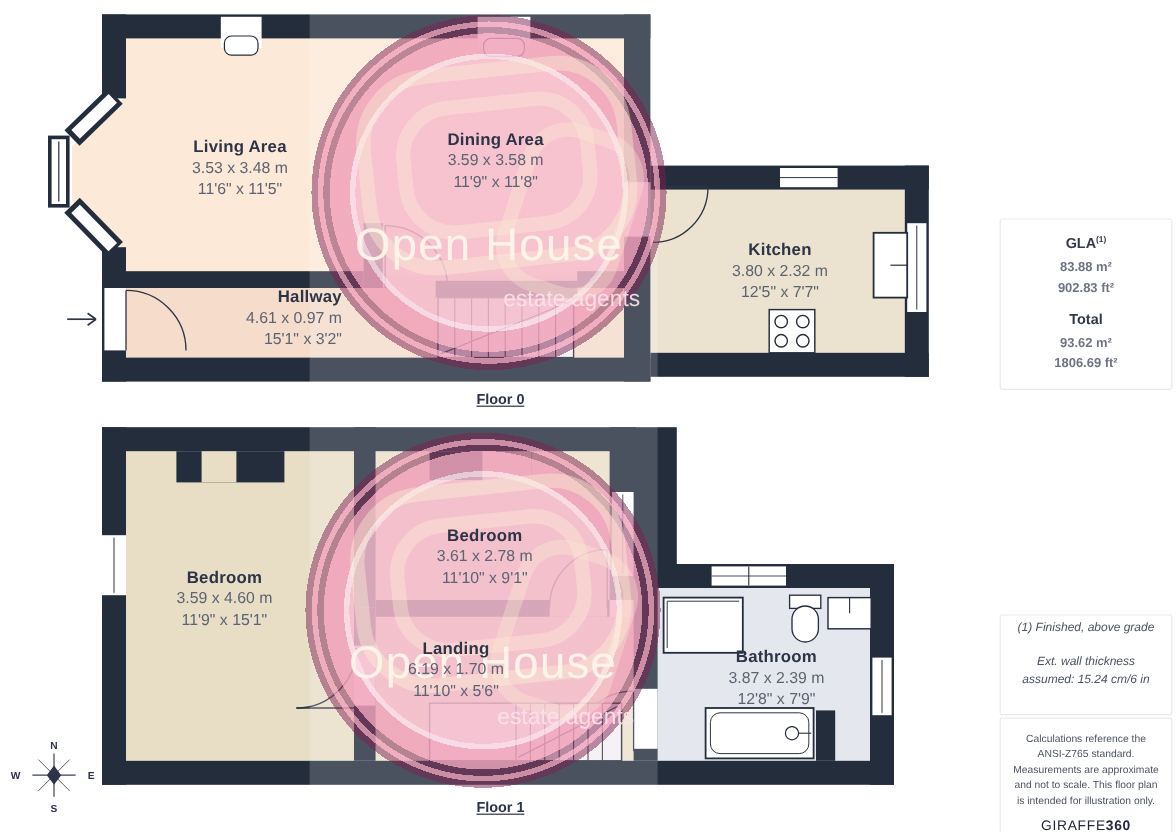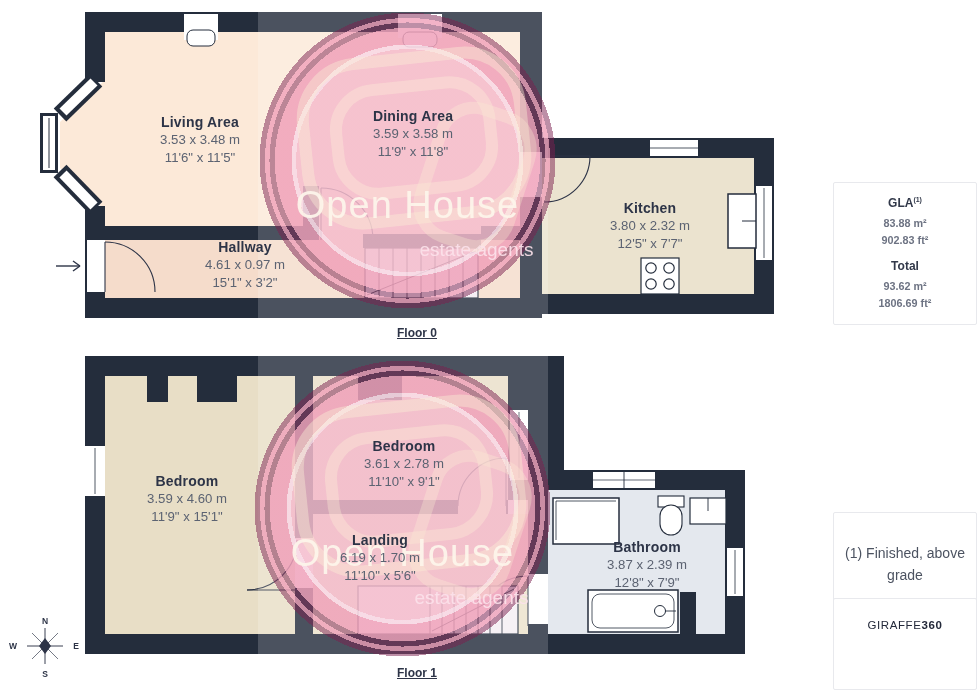--- a/index.html
+++ b/index.html
@@ -36,21 +36,21 @@
   .wm-line1{font-size:38px;font-weight:400;letter-spacing:1px;color:rgba(253,245,235,.93);}
   .wm-line2{font-size:19px;color:rgba(252,226,234,.92);width:252px;margin:12px auto;text-align:right;}
   
   .card{position:absolute;left:833px;width:144px;background:#fff;border:1px solid #e8e9ed;border-radius:2px;
         box-sizing:border-box;text-align:center;z-index:7;color:#4c5361;}
   .card-area{top:182px;min-height:128px;padding:13px 6px 12px;}
   .sb-strong{font-size:12px;font-weight:700;color:#32394a;margin-bottom:5px;}
   .sb-strong sup{font-size:7px;}
   .sb-val{font-size:10.8px;color:#6d7383;line-height:1.55;font-weight:bold;}
   .sb-gap{height:11px;}
-  .card-note{top:512px;min-height:84px;padding:30px 9px 10px;font-size:14px;line-height:1.55;}
+  .card-note{top:512px;min-height:84px;padding:3px 9px 10px;font-size:10px;line-height:1.55;font-style:italic;}
   .card-legal{top:598px;min-height:92px;padding:10px 9px 10px;font-size:8.6px;line-height:1.5;}
   .note-gap{height:12px;}
   .brand{margin-top:8px;font-size:11.5px;letter-spacing:.6px;color:#23293a;}
   .brand-bold{font-weight:700;}
   
   .cmp{position:absolute;transform:translate(-50%,-50%);font-size:8.5px;font-weight:700;color:#2d3447;z-index:6;}
 </style>
 </head>
 <body>
 
@@ -248,21 +248,21 @@
 <div class="room-label" style="left:413px;top:134px;">
   <div class="room-name">Dining Area</div>
   <div class="room-dims">3.59 x 3.58 m</div>
   <div class="room-dims">11'9" x 11'8"</div>
 </div>
 <div class="room-label" style="left:650px;top:226px;">
   <div class="room-name">Kitchen</div>
   <div class="room-dims">3.80 x 2.32 m</div>
   <div class="room-dims">12'5" x 7'7"</div>
 </div>
-<div class="room-label" style="left:245px;top:265px;">
+<div class="room-label" style="left:245px;top:265px;text-align:right;">
   <div class="room-name">Hallway</div>
   <div class="room-dims">4.61 x 0.97 m</div>
   <div class="room-dims">15'1" x 3'2"</div>
 </div>
 <div class="floor-label" style="left:417px;top:326px;">Floor 0</div>
 
 <div class="room-label" style="left:187px;top:499px;">
   <div class="room-name">Bedroom</div>
   <div class="room-dims">3.59 x 4.60 m</div>
   <div class="room-dims">11'9" x 15'1"</div>
@@ -295,19 +295,21 @@
   <div class="sb-val">902.83 ft²</div>
   <div class="sb-gap"></div>
   <div class="sb-strong">Total</div>
   <div class="sb-val">93.62 m²</div>
   <div class="sb-val">1806.69 ft²</div>
 </div>
 
 <div class="card card-note">
   <div>(1) Finished, above grade</div>
   <div class="note-gap"></div>
+  <div>Ext. wall thickness assumed: 15.24 cm/6 in</div>
 </div>
 
 <div class="card card-legal">
+  <div>Calculations reference the ANSI-Z765 standard. Measurements are approximate and not to scale. This floor plan is intended for illustration only.</div>
   <div class="brand">
     <span>GIRAFFE</span><span class="brand-bold">360</span>
   </div>
 </div>
 
 </body></html>

